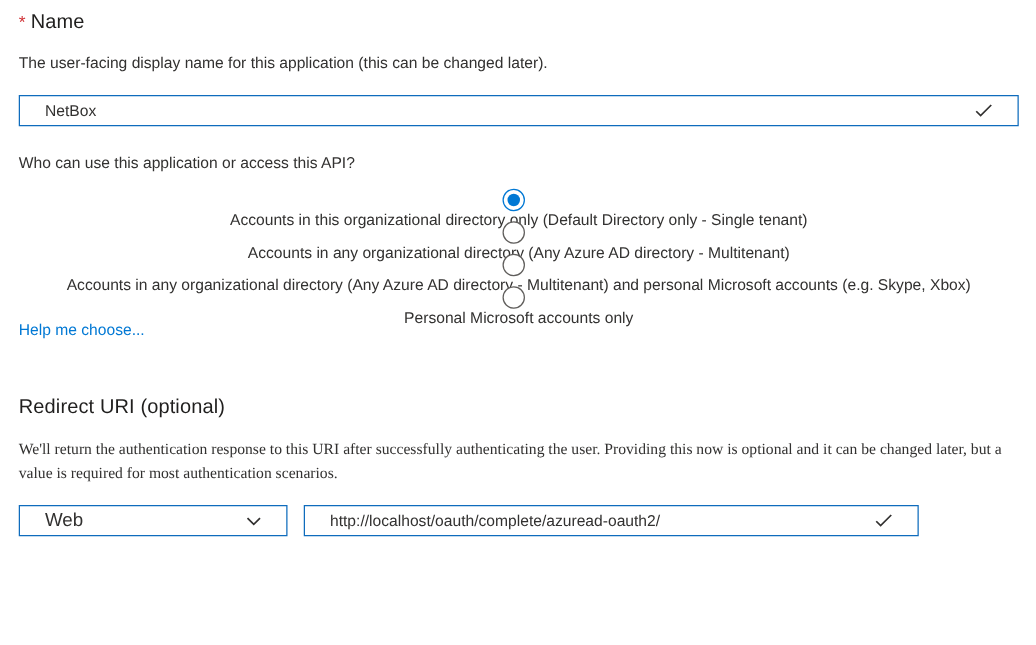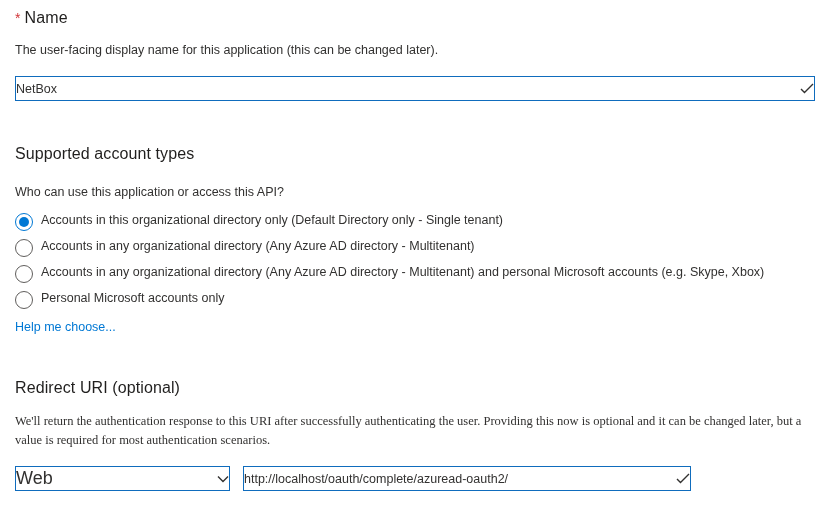--- a/index.html
+++ b/index.html
@@ -27,51 +27,53 @@
     line-height: 19px;
   }
 
   
   .field {
     display: flex;
     align-items: center;
     height: 25px;
     border: 1px solid #0f6cbd;
     background: #ffffff;
-    padding: 0 0;
+    padding: 0 20px;
   }
   .field input {
     flex: 1;
     border: none;
     outline: none;
     font-family: "Liberation Sans", sans-serif;
     font-size: 12.5px;
     color: #323130;
     background: transparent;
     padding: 0;
     min-width: 0;
   }
   .field .trail-icon {
     flex: none;
     display: flex;
     align-items: center;
     margin-left: 8px;
   }
-  .select-value { flex: 1; font-size: 18px; color: #323130; }
+  .select-value { flex: 1; font-size: 15px; color: #323130; }
 
   .name-field { margin-top: 16px; }
 
   .section-head-accounts { margin-top: 44px; }
   .question { margin-top: 20px; }
 
   .radio-list { margin-top: 11px; }
   .radio-row {
     display: flex;
+    align-items: center;
     height: 26px;
     cursor: pointer;
+    flex-direction: column;
   }
   .radio {
     flex: none;
     width: 18px;
     height: 18px;
     border: 1px solid #605e5c;
     border-radius: 50%;
     margin-right: 8px;
     display: flex;
     align-items: center;
@@ -99,21 +101,21 @@
   .section-head-redirect { margin-top: 44px; }
   .redirect-desc { margin-top: 15px; max-width: 802px; font-family: Liberation Serif, serif; }
 
   .redirect-row {
     margin-top: 16px;
     display: flex;
     align-items: center;
     gap: 13px;
   }
   .platform-select { width: 215px; cursor: pointer; }
-  .uri-field { width: 448px; }
+  .uri-field { width: 492px; }
 </style>
 </head>
 <body>
 
 <div class="page">
 
   
   <div class="heading">
     <span class="required-marker">*</span><span>Name</span>
   </div>
@@ -123,21 +125,20 @@
   <div class="field name-field">
     <input type="text" value="NetBox" style="">
     <span class="trail-icon">
       <svg width="14" height="11" viewBox="0 0 14 11">
         <polyline points="1,6 4.5,9.5 13,1" fill="none" stroke="#323130" stroke-width="1.4"></polyline>
       </svg>
     </span>
   </div>
 
   
-  <div class="heading section-head-accounts">Supported account types</div>
 
   <div class="desc question">Who can use this application or access this API?</div>
 
   <div class="radio-list">
   <div class="radio-row selected">
     <span class="radio">
           <span class="radio-dot"></span>
         </span>
     <span class="radio-label">Accounts in this organizational directory only (Default Directory only - Single tenant)</span>
   </div>

